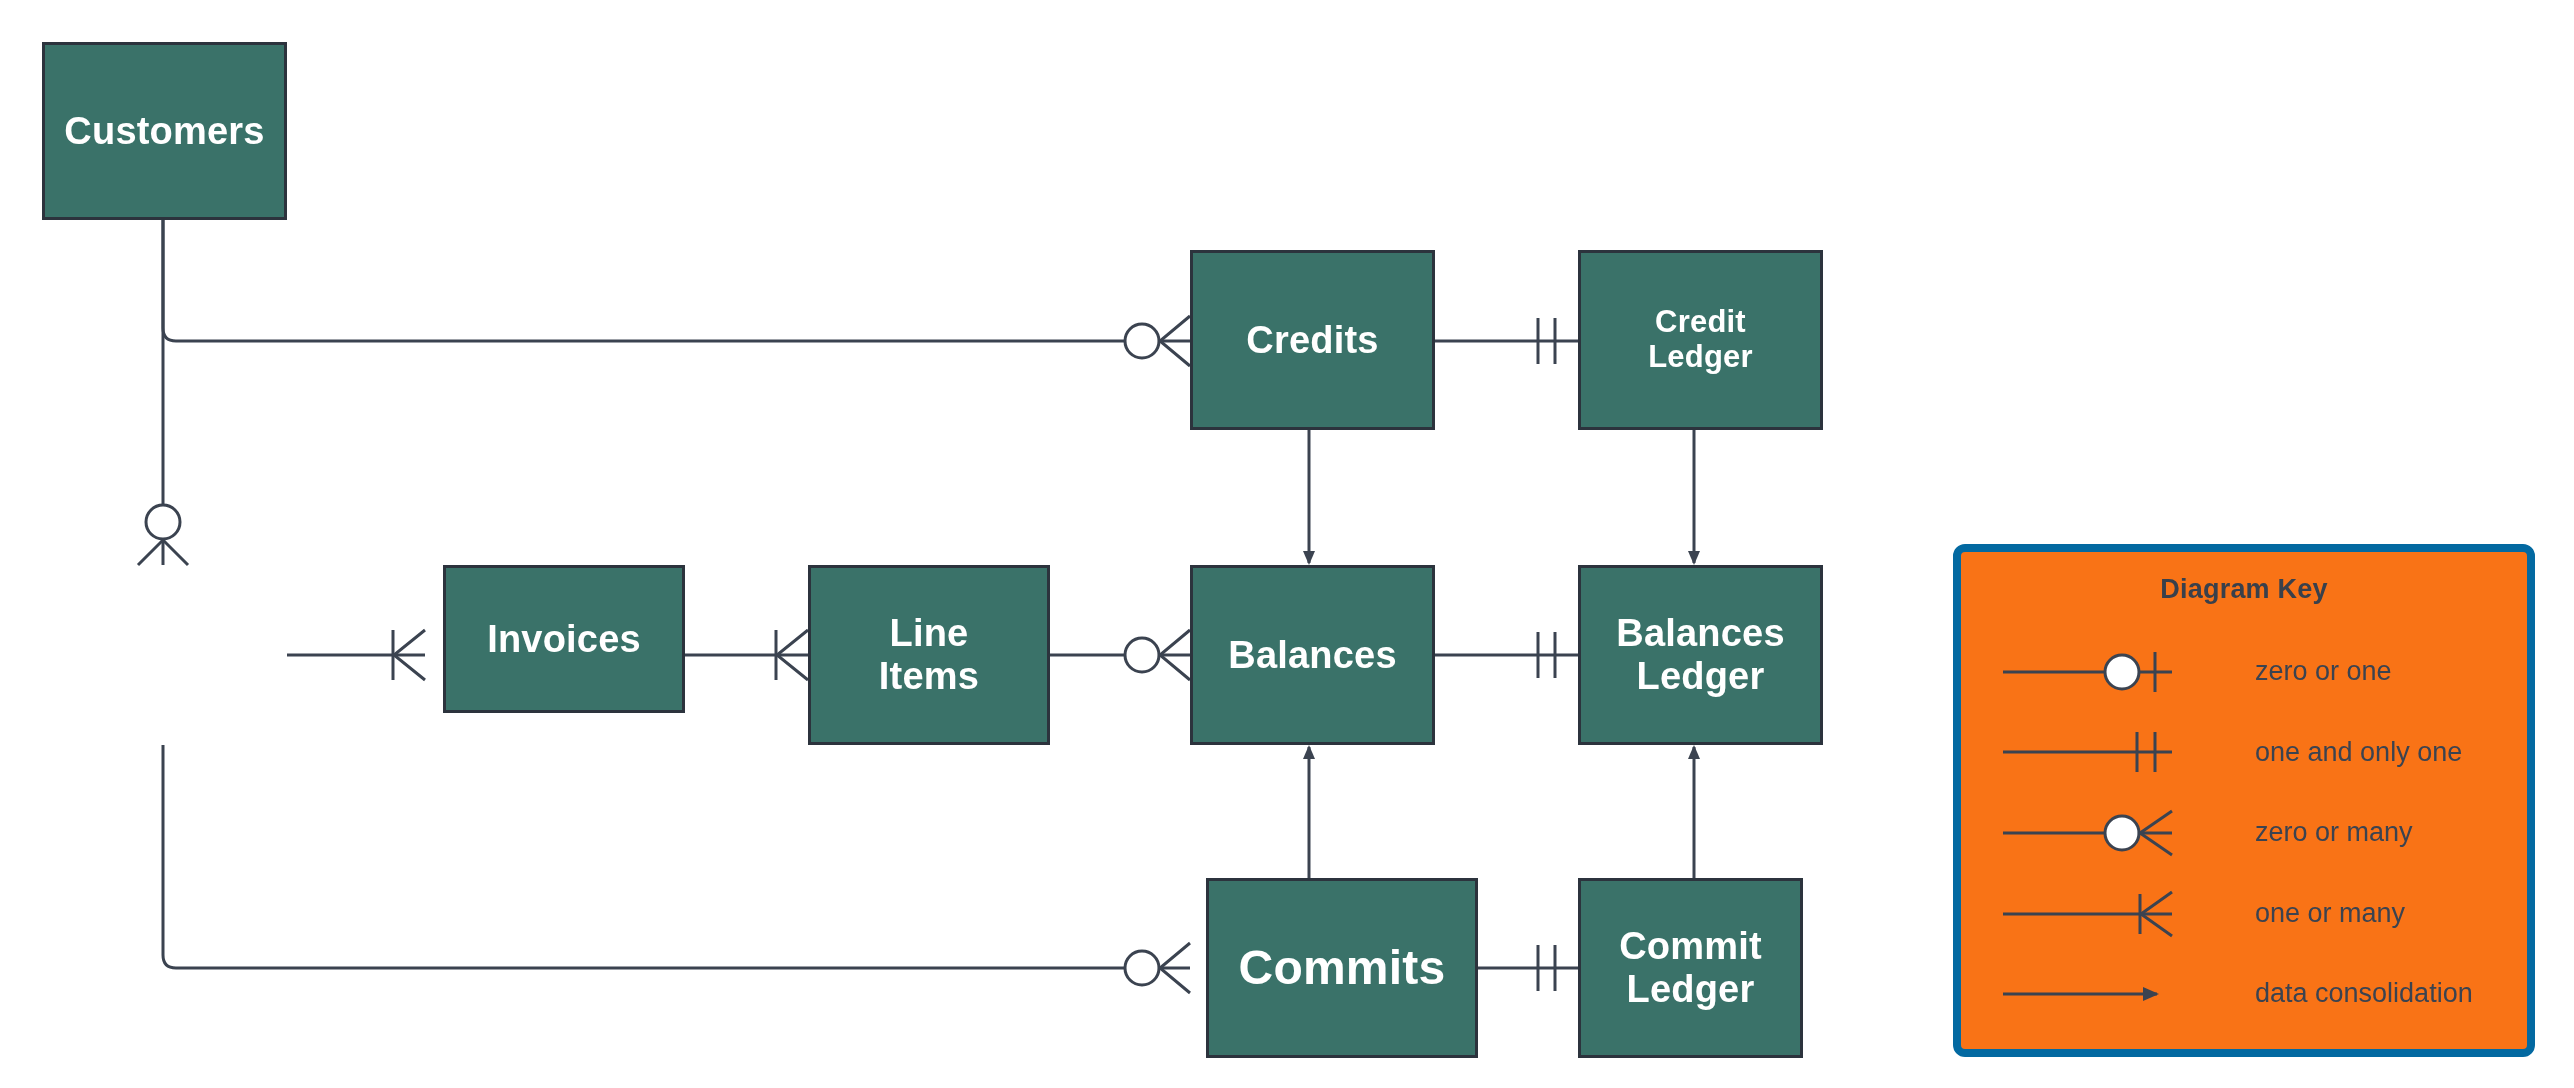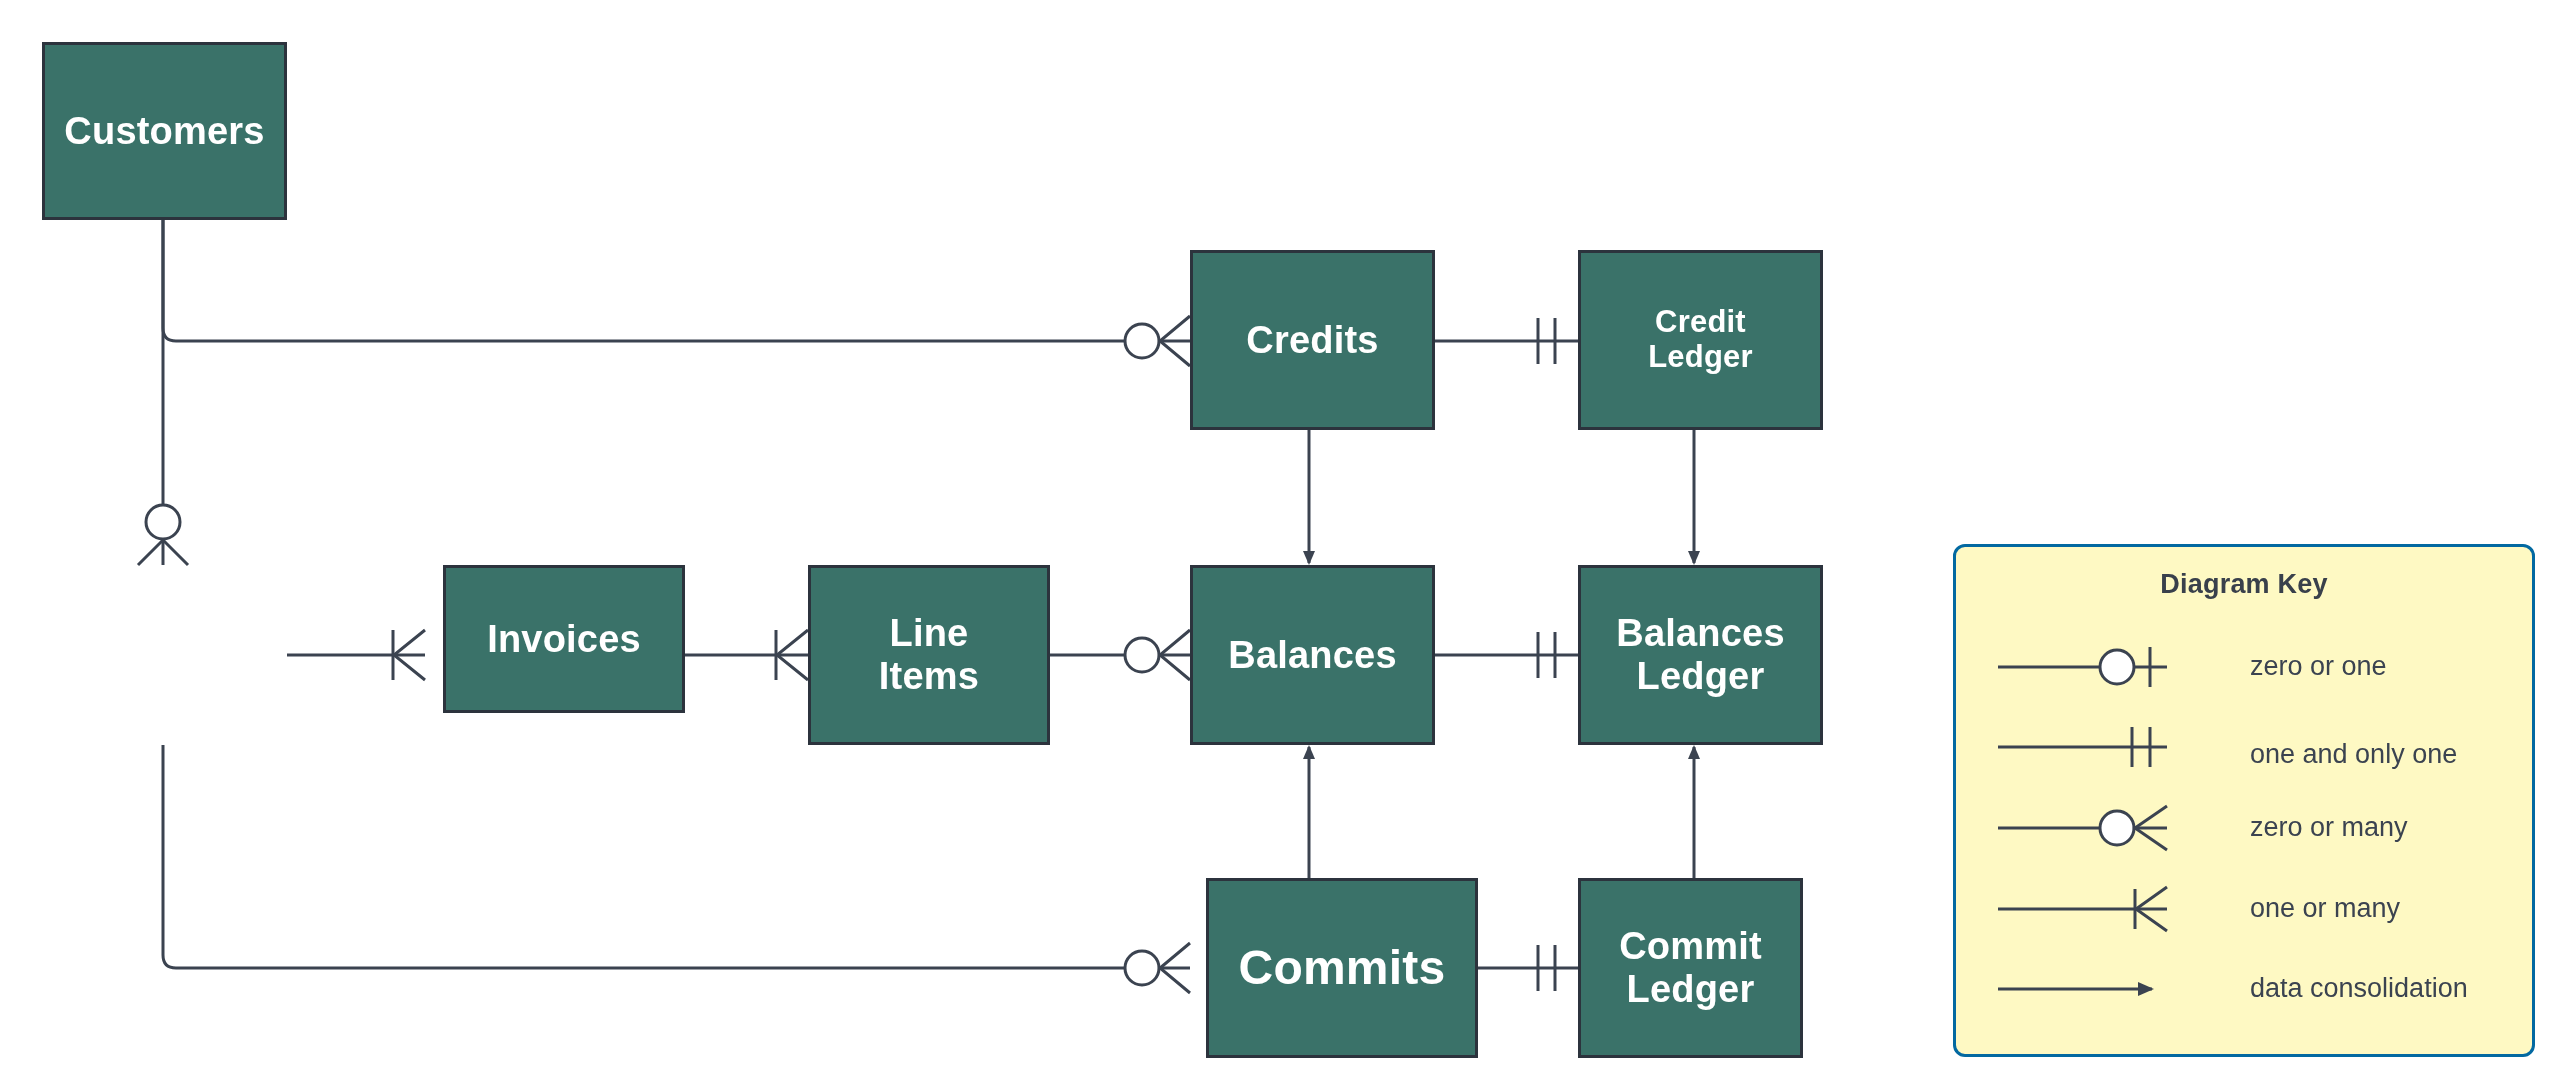--- a/index.html
+++ b/index.html
@@ -41,22 +41,22 @@
     z-index: 5;
   }
   .entity span {
     display: block;
     padding: 0 8px;
     white-space: pre-line;
   }
   .legend-box {
     position: absolute;
     box-sizing: border-box;
-    background: #fef9c3;
-    border: 3px solid #0369a1;
+    background: #f97316;
+    border: 8px solid #0369a1;
     border-radius: 12px;
     z-index: 5;
   }
   .legend-title {
     position: absolute;
     width: 100%;
     text-align: center;
     font-weight: bold;
     font-size: 27px;
     color: #39404B;
@@ -223,19 +223,19 @@
     <svg class="legend-sym" style="left:36px; top:414px;" width="230" height="56" viewBox="0 0 230 56">
       <defs>
         <marker id="legend-arrowhead" markerWidth="16" markerHeight="14" refX="14" refY="7" orient="auto" markerUnits="userSpaceOnUse">
           <path d="M0,0 L16,7 L0,14 z" fill="#3B4350"></path>
         </marker>
       </defs>
       <path d="M6,28 L160,28" stroke="#3B4350" stroke-width="3" fill="none" marker-end="url(#legend-arrowhead)"></path>
     </svg>
 
     <div class="legend-label" style="left:294px; top:104px;">zero or one</div>
-    <div class="legend-label" style="left:294px; top:185px;margin-top:7px;">one and only one</div>
+    <div class="legend-label" style="left:294px; top:185px;">one and only one</div>
     <div class="legend-label" style="left:294px; top:265px;">zero or many</div>
     <div class="legend-label" style="left:294px; top:346px;">one or many</div>
     <div class="legend-label" style="left:294px; top:426px;">data consolidation</div>
   </div>
 
 </div>
 
 </body></html>

